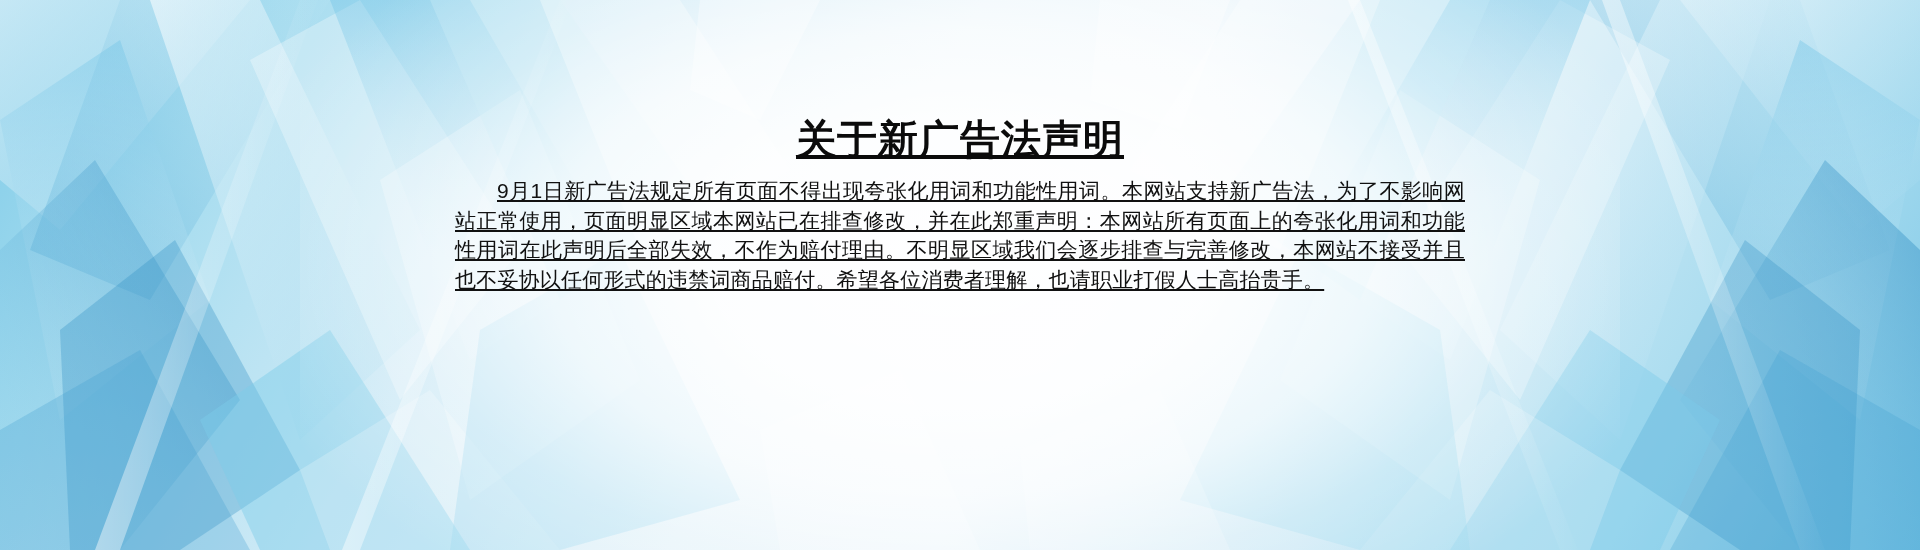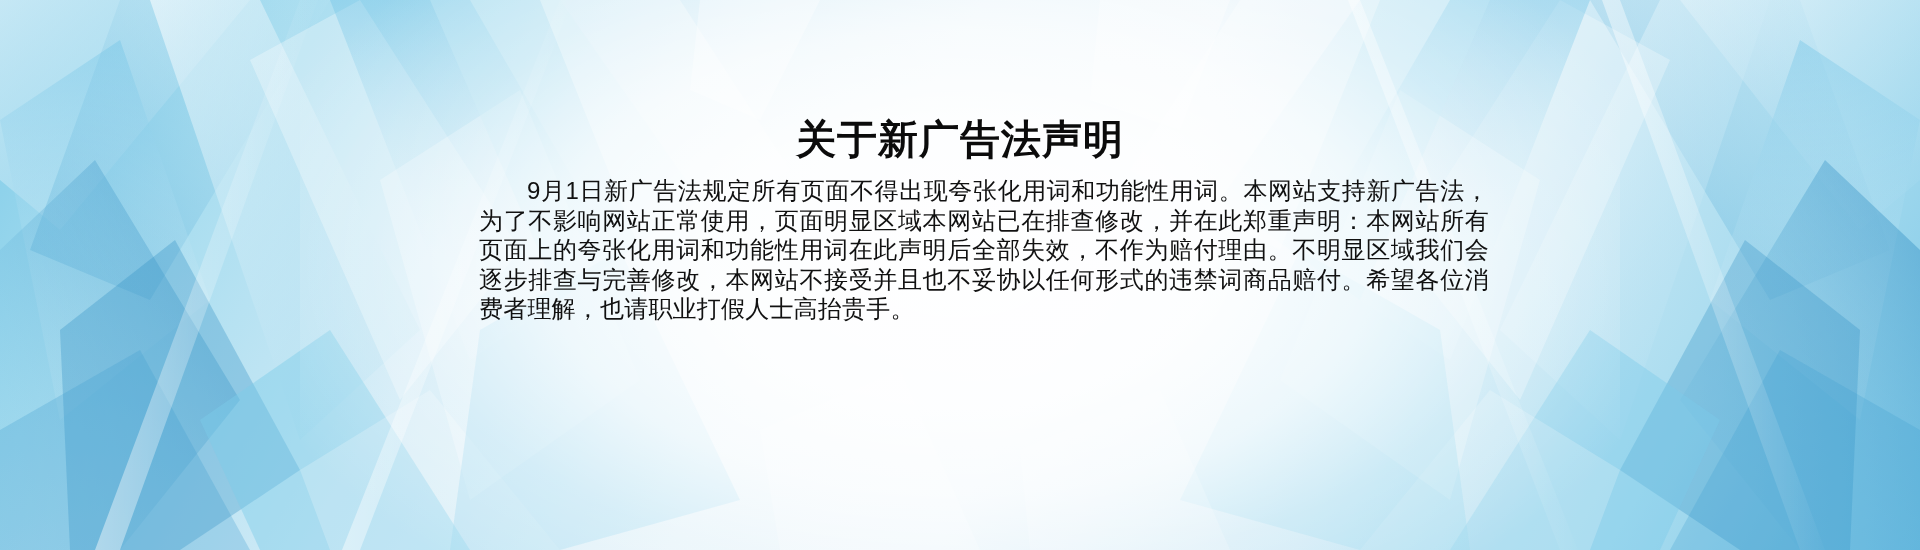--- a/index.html
+++ b/index.html
@@ -57,33 +57,35 @@
     position: absolute;
     left: 0;
     top: 88px;
     width: 1920px;
     text-align: center;
     font-size: 40px;
     font-weight: bold;
     letter-spacing: 1px;
     color: #0b0b0b;
     line-height: 48px;
+    text-decoration: underline;
   }
 
   #statement-body {
     position: absolute;
-    left: 479px;
+    left: 455px;
     top: 176px;
     width: 1010px;
     color: #111111;
-    font-size: 24px;
+    font-size: 21px;
     line-height: 29.5px;
     letter-spacing: 0.2px;
     text-align: justify;
     text-justify: inter-character;
+    text-decoration: underline;
   }
 
   #statement-body p {
     margin: 0;
   }
 
   #para-main { text-indent: 2em; }
   #para-note { text-indent: 0; }
 </style>
 </head>

